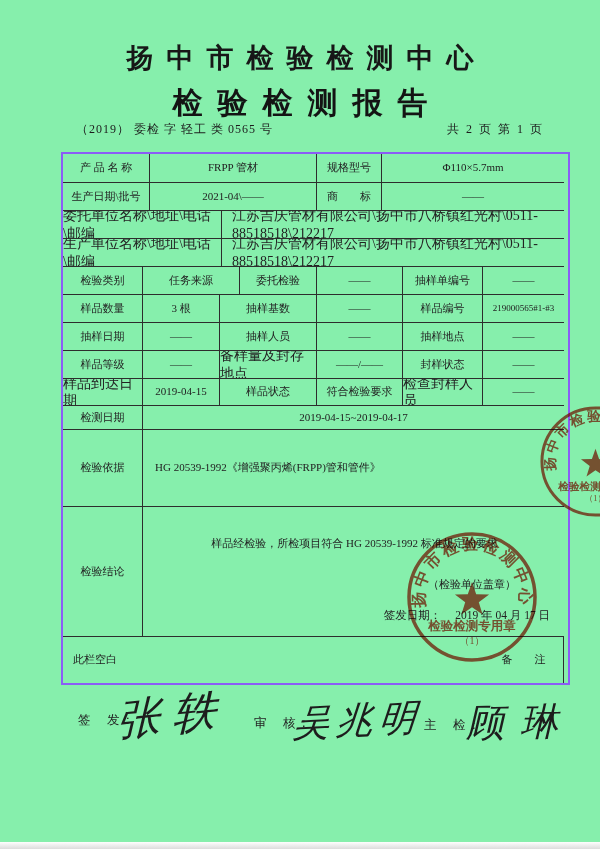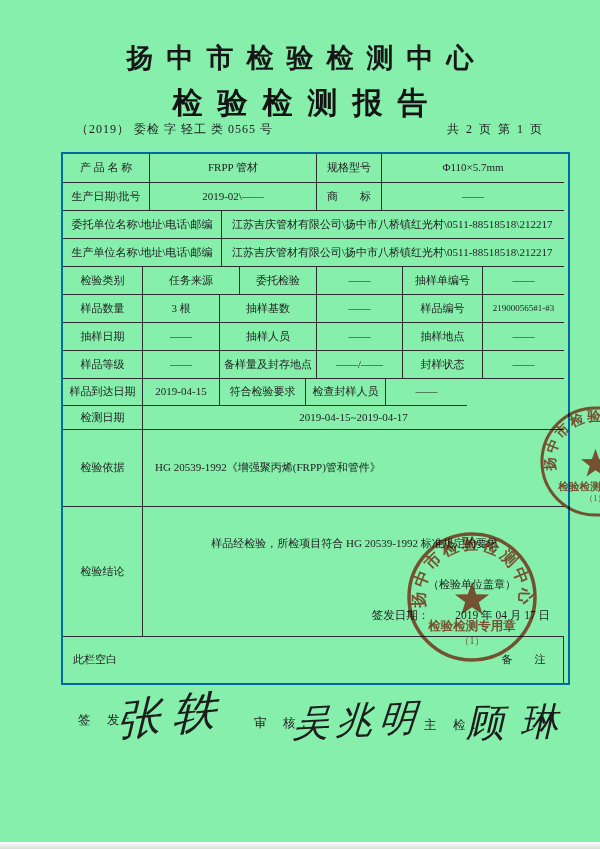--- a/index.html
+++ b/index.html
@@ -20,44 +20,44 @@
   }
   .report-title{
     position:absolute; top:83px; left:0; width:100%; text-align:center;
     font-size:30px; font-weight:700; letter-spacing:15px; text-indent:15px; color:#141414;
   }
   .doc-no{position:absolute; top:121px; left:76px; font-size:12px; letter-spacing:1px;}
   .page-info{position:absolute; top:121px; right:56px; font-size:12px; letter-spacing:2px;}
   
   .tbl{
     position:absolute; left:61px; top:152px; width:505px;
-    border:2px solid #0369a1; box-sizing:content-box; background:transparent;
+    border:2px solid #8b5cf6; box-sizing:content-box; background:transparent;
   }
   .tr{display:flex; width:505px;}
   .td{
     box-sizing:border-box; border-right:1px solid #2d2d2d; border-bottom:1px solid #2d2d2d;
     display:flex; align-items:center; justify-content:center;
     font-size:11px; line-height:1.25; overflow:hidden; color:#222;
   }
   .td.last{border-right:none;}
   .tr.lastrow .td{border-bottom:none;}
   .td.left{justify-content:flex-start; padding-left:10px; text-align:left;}
-  .td.small{font-size:11px;}
+  .td.small{font-size:14px;}
   .h29{height:29px}.h28{height:28px}.h27{height:27px}.h24{height:24px}
   .h77{height:77px}.h130{height:130px}.h46{height:46px}
   .w87{width:87px}.w167{width:167px}.w65{width:65px}.w182{width:182px}
   .w159{width:159px}.w342{width:342px}
   .w80{width:80px}.w77{width:77px}.w97{width:97px}.w86{width:86px}.w81{width:81px}
   .w421{width:421px}
   .conclusion-cell{
     position:relative; align-items:flex-start; justify-content:center;
     padding:30px 10px 0 12px;
   }
   .seal-note{position:absolute; right:48px; bottom:44px; font-size:11px;}
-  .issue-line{position:absolute; right:14px; bottom:14px; font-size:11.5px; display:flex; gap:26px;}
+  .issue-line{position:absolute; right:14px; bottom:14px; font-size:11.5px; display:flex; gap:14px;}
   .basis-cell{justify-content:flex-start; padding-left:12px;}
   
   .stamp{position:absolute; color:#d63a28; opacity:0.86; mix-blend-mode:multiply;}
   .stamp-main{left:402px; top:527px;}
   .stamp-edge{left:536px; top:402px;}
   
   .sig-label{position:absolute; font-size:12.5px; letter-spacing:2px; color:#242424;}
   .sig{position:absolute; font-style:italic; color:#1d1d1d; white-space:nowrap;}
   .sig-1{left:116px; top:686px; font-size:44px; transform:rotate(-6deg) skewX(-6deg); letter-spacing:12px;}
   .sig-2{left:293px; top:696px; font-size:37px; transform:rotate(-3deg) skewX(-8deg); letter-spacing:6px;}
@@ -80,21 +80,21 @@
 
     <div class="tr h29">
       <div class="td w87">产 品 名 称</div>
       <div class="td w167">FRPP 管材</div>
       <div class="td w65">规格型号</div>
       <div class="td w182 last">Φ110×5.7mm</div>
     </div>
 
     <div class="tr h28">
       <div class="td w87">生产日期\批号</div>
-      <div class="td w167">2019-02\——</div>
+      <div class="td w167">2021-04\——</div>
       <div class="td w65">商　　标</div>
       <div class="td w182 last">——</div>
     </div>
 
     <div class="tr h28">
       <div class="td w159 small">委托单位名称\地址\电话\邮编</div>
       <div class="td w342 left small last">江苏吉庆管材有限公司\扬中市八桥镇红光村\0511-88518518\212217</div>
     </div>
 
     <div class="tr h28">
@@ -134,20 +134,21 @@
       <div class="td w77">——</div>
       <div class="td w97 small">备样量及封存地点</div>
       <div class="td w86">——/——</div>
       <div class="td w80">封样状态</div>
       <div class="td w81 last">——</div>
     </div>
 
     <div class="tr h27">
       <div class="td w80 small">样品到达日期</div>
       <div class="td w77">2019-04-15</div>
+      <div class="td w97">样品状态</div>
       <div class="td w86">符合检验要求</div>
       <div class="td w80 small">检查封样人员</div>
       <div class="td w81 last">——</div>
     </div>
 
     <div class="tr h24">
       <div class="td w80">检测日期</div>
       <div class="td w421 last">2019-04-15~2019-04-17</div>
     </div>
 

